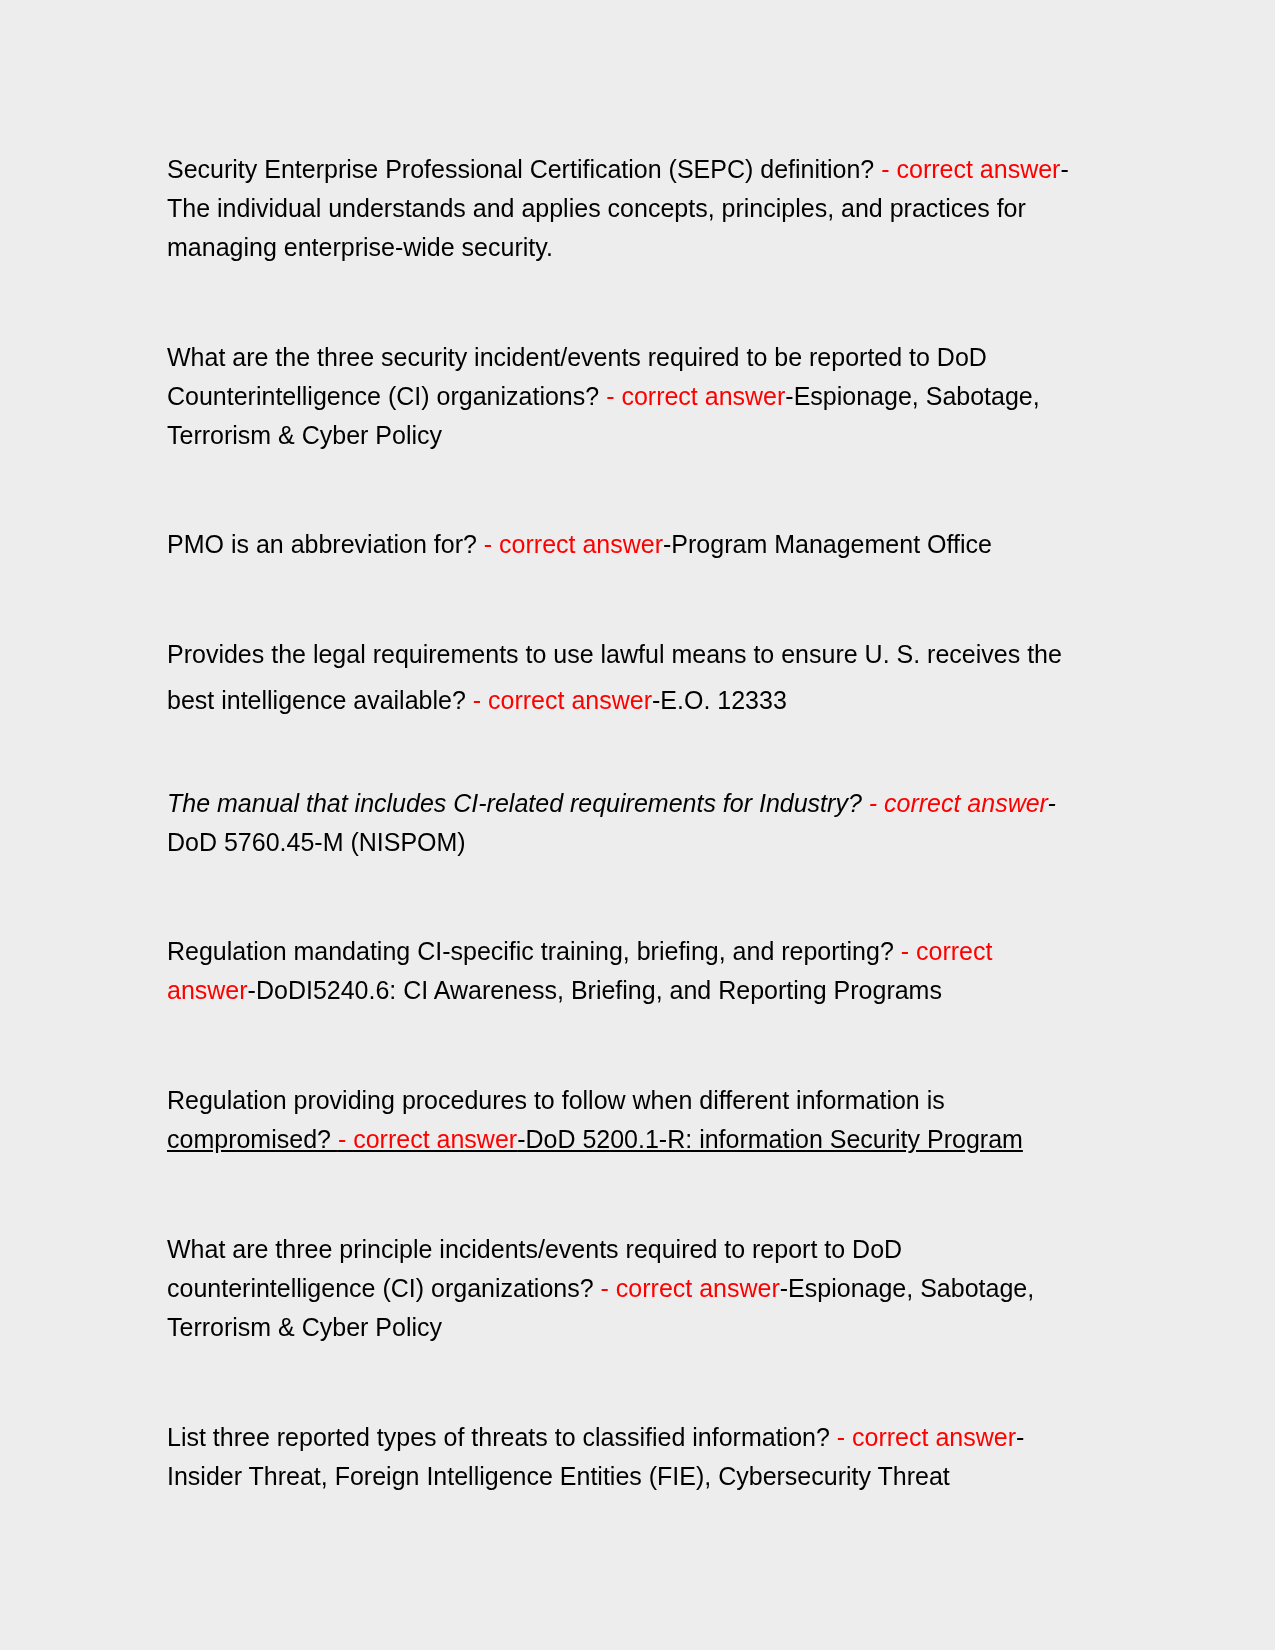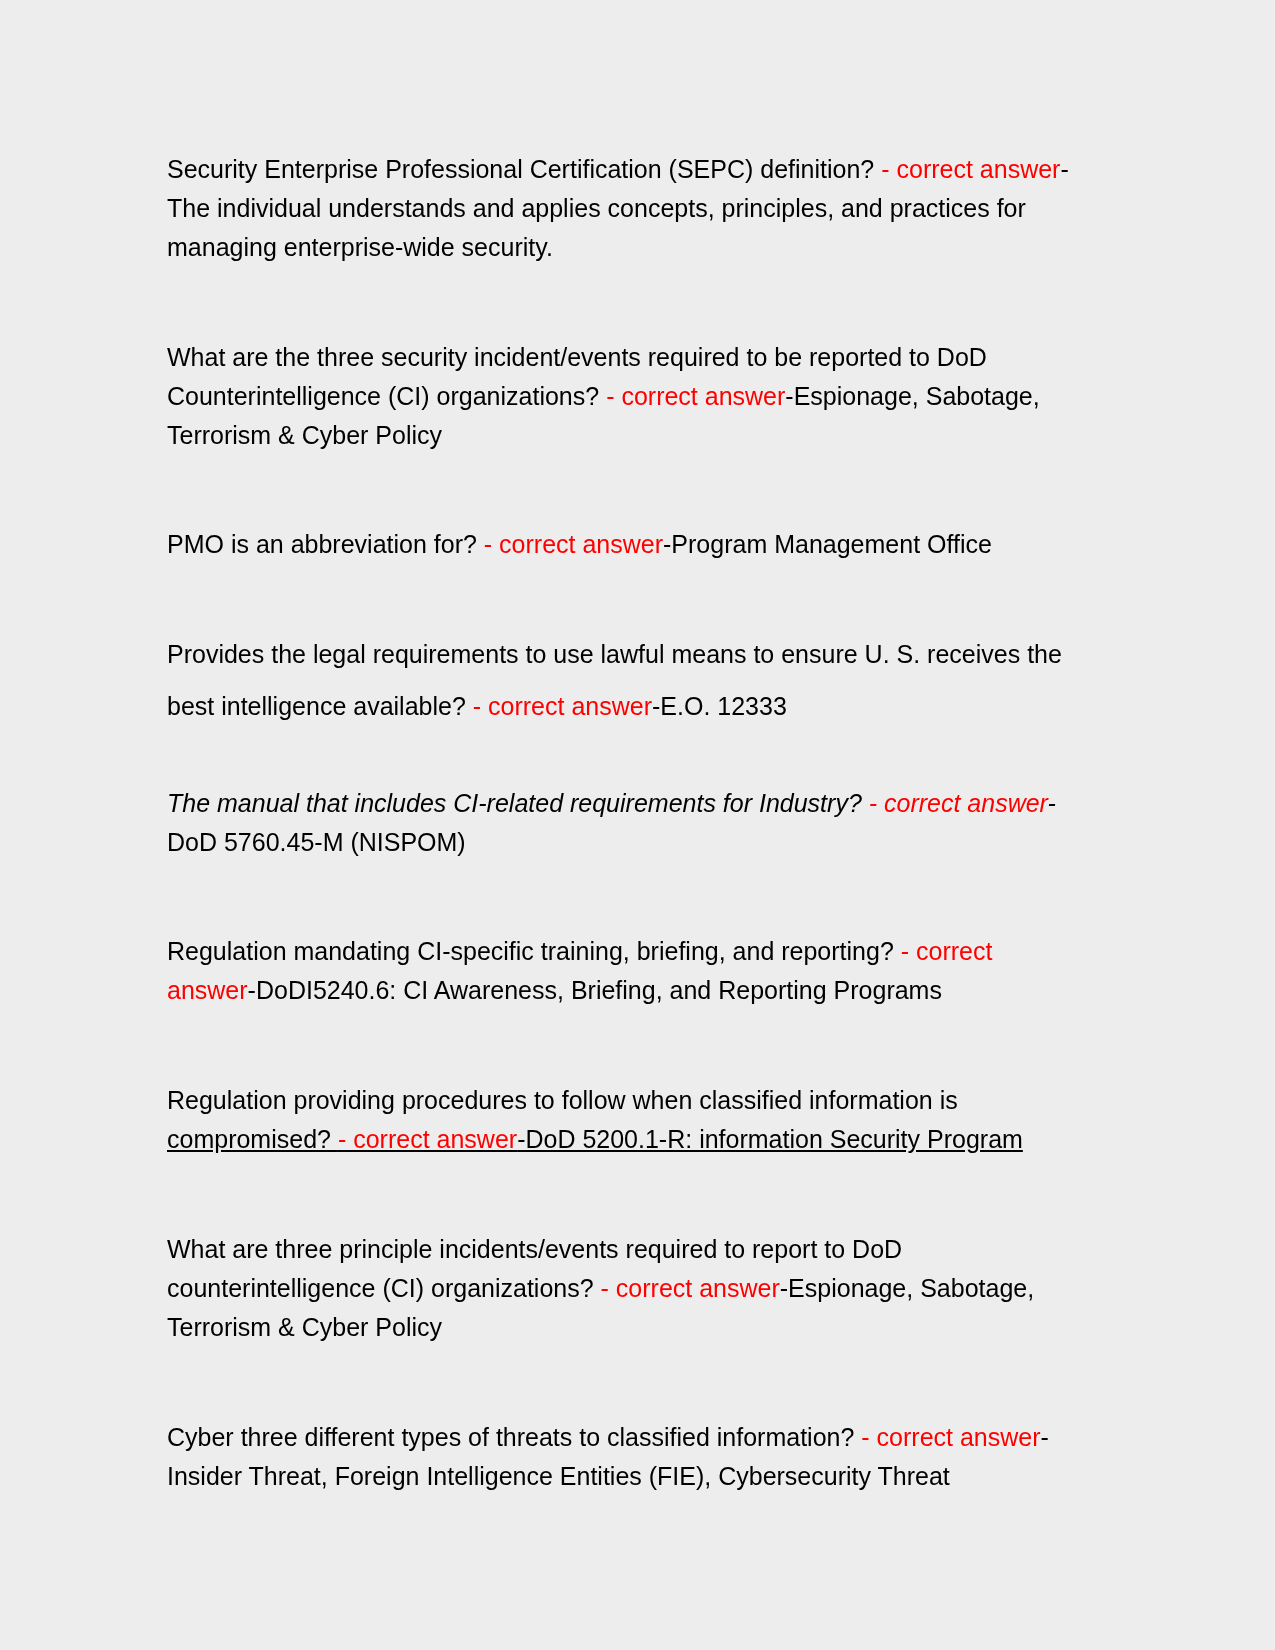--- a/index.html
+++ b/index.html
@@ -73,21 +73,21 @@
   <div class="qa" style="top:525px;">
     <div class="line" style="top:0px;">
       <span>PMO is an abbreviation for? </span><span class="red">- correct answer</span><span>-Program Management Office</span>
     </div>
   </div>
 
   <div class="qa" style="top:635px;">
     <div class="line" style="top:0px;">
       <span>Provides the legal requirements to use lawful means to ensure U. S. receives the</span>
     </div>
-    <div class="line" style="top:52px;">
+    <div class="line" style="top:46px;">
       <span>best intelligence available? </span><span class="red">- correct answer</span><span>-E.O. 12333</span>
     </div>
   </div>
 
   <div class="qa" style="top:784px;">
     <div class="line" style="top:0px;font-style:italic;">
       <span>The manual that includes CI-related requirements for Industry? </span><span class="red">- correct answer</span><span>-</span>
     </div>
     <div class="line" style="top:39px;">
       <span>DoD 5760.45-M (NISPOM)</span>
@@ -98,41 +98,41 @@
     <div class="line" style="top:0px;">
       <span>Regulation mandating CI-specific training, briefing, and reporting? </span><span class="red">- correct</span>
     </div>
     <div class="line" style="top:39px;">
       <span class="red">answer</span><span>-DoDI5240.6: CI Awareness, Briefing, and Reporting Programs</span>
     </div>
   </div>
 
   <div class="qa" style="top:1081px;">
     <div class="line" style="top:0px;">
-      <span>Regulation providing procedures to follow when classified information is</span>
+      <span>Regulation providing procedures to follow when different information is</span>
     </div>
     <div class="line" style="top:39px;text-decoration:underline;">
       <span>compromised? </span><span class="red">- correct answer</span><span>-DoD 5200.1-R: information Security Program</span>
     </div>
   </div>
 
   <div class="qa" style="top:1230px;">
     <div class="line" style="top:0px;">
       <span>What are three principle incidents/events required to report to DoD</span>
     </div>
     <div class="line" style="top:39px;">
       <span>counterintelligence (CI) organizations? </span><span class="red">- correct answer</span><span>-Espionage, Sabotage,</span>
     </div>
     <div class="line" style="top:78px;">
       <span>Terrorism &amp; Cyber Policy</span>
     </div>
   </div>
 
   <div class="qa" style="top:1418px;">
     <div class="line" style="top:0px;">
-      <span>Cyber three different types of threats to classified information? </span><span class="red">- correct answer</span><span>-</span>
+      <span>List three reported types of threats to classified information? </span><span class="red">- correct answer</span><span>-</span>
     </div>
     <div class="line" style="top:39px;">
       <span>Insider Threat, Foreign Intelligence Entities (FIE), Cybersecurity Threat</span>
     </div>
   </div>
 
 </div>
 
 </body></html>

